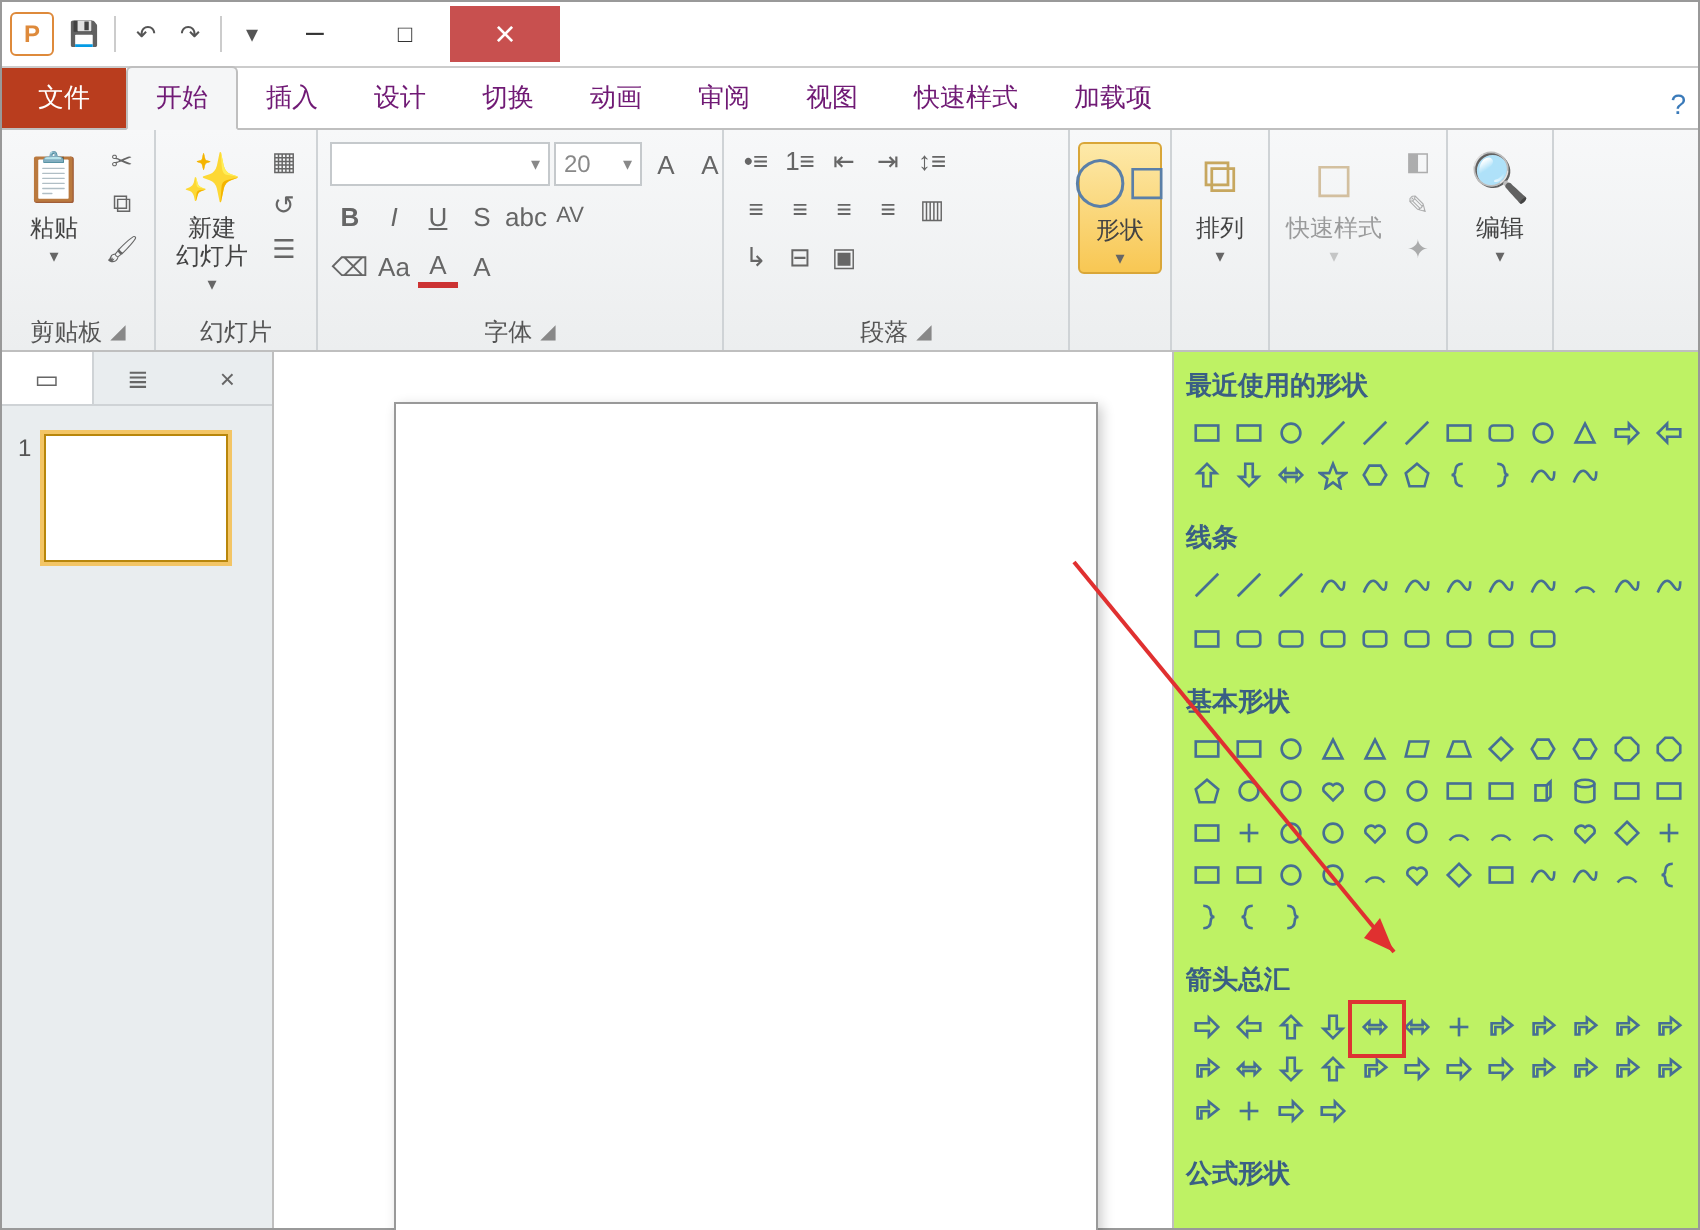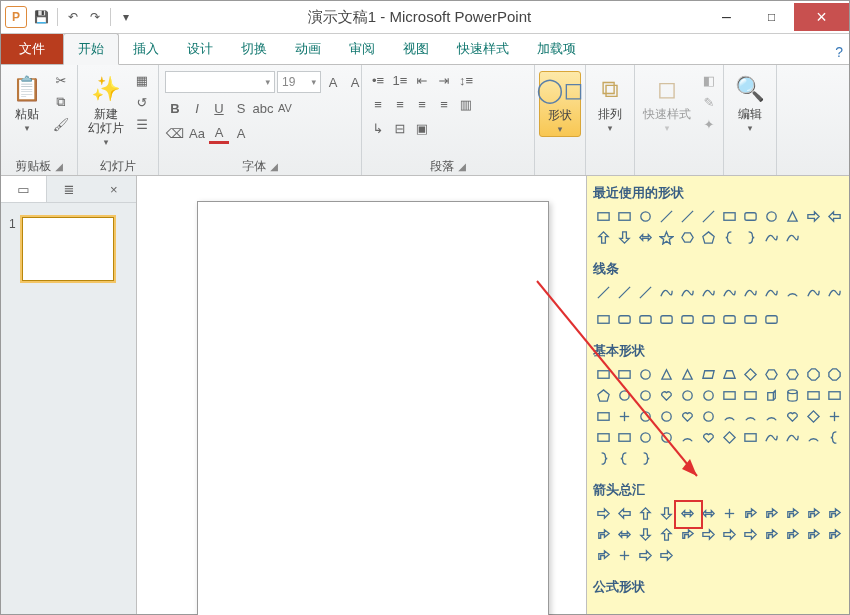--- a/index.html
+++ b/index.html
@@ -14,21 +14,21 @@
   .qat-sep { width:1px; height:18px; background:#ccc; margin:0 2px; }
   .tb-title { flex:1; text-align:center; font-size:15px; color:#444; }
   .tb-ctrl { display:flex; }
   .tb-ctrl div { width:45px; height:28px; display:flex; align-items:center; justify-content:center; cursor:pointer; font-family:sans-serif; }
   .tb-min { font-size:16px; color:#333; }
   .tb-max { font-size:12px; color:#333; }
   .tb-close { background:#c8504f; color:#fff; font-size:18px; width:55px!important; }
 
   
   .tabs { height:30px; background:#fff; display:flex; align-items:flex-end; border-bottom:1px solid #bfbfbf; font-size:13px; }
-  .tab { padding:6px 14px; color:#0f766e; cursor:pointer; }
+  .tab { padding:6px 14px; color:#701a75; cursor:pointer; }
   .tab-file { background:#b93d1e; color:#fff; padding:6px 18px; }
   .tab-active { background:#f5f6f7; border:1px solid #bfbfbf; border-bottom:1px solid #f5f6f7; margin-bottom:-1px; border-radius:3px 3px 0 0; }
   .tabs-right { margin-left:auto; padding:4px 6px; color:#3a7ab9; font-size:14px; }
   
   
   .ribbon { height:110px; background:linear-gradient(#f7f8f9,#eceeef); border-bottom:1px solid #bfbfbf; display:flex; font-size:12px; color:#444; }
   .group { display:flex; flex-direction:column; border-right:1px solid #cfd3d6; padding:2px 6px 0 6px; }
   .group-body { flex:1; display:flex; align-items:flex-start; gap:4px; padding-top:4px; }
   .group-label { height:18px; text-align:center; font-size:12px; color:#555; display:flex; align-items:center; justify-content:center; gap:4px; }
   .group-label .dl { font-size:10px; color:#888; }
@@ -52,21 +52,21 @@
   .thumb-num { font-size:12px; color:#555; }
   .thumb { width:90px; height:62px; background:#fff; border:1px solid #b8860b; box-shadow:0 0 0 2px #f3c565; cursor:pointer; }
   
   .canvas-area { flex:1; background:#fff; position:relative; }
   .slide { position:absolute; left:60px; top:25px; width:350px; height:420px; background:#fff; border:1px solid #999; box-shadow:2px 2px 6px rgba(0,0,0,.2); }
   .arrow-hint { position:absolute; left:395px; top:100px; width:180px; height:215px; pointer-events:none; }
   .arrow-hint line { stroke:#e03030; stroke-width:2; }
   .arrow-hint polygon { fill:#e03030; }
   
   
-  .shapes-panel { width:262px; background:#fef9c3; border-left:1px solid #bfbfbf; overflow:hidden; font-size:13px; color:#3e5f7f; }
+  .shapes-panel { width:262px; background:#bef264; border-left:1px solid #bfbfbf; overflow:hidden; font-size:13px; color:#3e5f7f; }
   .sp-section { padding:2px 2px 4px 6px; border-bottom:0; }
   .sp-title { font-weight:bold; color:#3a5f84; font-size:13px; padding:6px 0 4px 0; }
   .sp-grid { display:flex; flex-wrap:wrap; gap:0px; }
   .shape-ico { width:21px; height:21px; display:flex; align-items:center; justify-content:center; color:#466f93; font-size:15px; cursor:pointer; }
   .shape-ico svg { width:15px; height:15px; stroke:#466f93; stroke-width:1.4; fill:none; }
   .hl-box { position:relative; }
   .hl-box::after { content:""; position:absolute; left:-3px; top:-3px; width:25px; height:25px; border:2px solid #d33; pointer-events:none; }
 </style>
 </head>
 <body>
@@ -78,21 +78,20 @@
       <div class="app-icon">P</div>
       <div class="qat">
         <div class="qat-btn">💾</div>
         <div class="qat-sep"></div>
         <div class="qat-btn">↶</div>
         <div class="qat-btn">↷</div>
         <div class="qat-sep"></div>
         <div class="qat-btn">▾</div>
       </div>
     </div>
-    <div class="tb-title">演示文稿1 - Microsoft PowerPoint</div>
     <div class="tb-ctrl">
       <div class="tb-min">–</div>
       <div class="tb-max">□</div>
       <div class="tb-close">×</div>
     </div>
   </div>
 
   <div class="tabs">
     <div class="tab tab-file">文件</div>
     <div class="tab tab-active">开始</div>
@@ -147,21 +146,21 @@
         </div>
     </div>
 
     <div class="group" style="width:190px">
       <div class="group-body" style="flex-direction:column;gap:6px">
         <div class="font-row">
           <div class="font-box" style="width:100px"> 
               <span style="margin-left:auto;font-size:9px">▾</span>
             </div>
           <div class="font-box" style="width:34px">
-              <span>19</span>
+              <span>20</span>
               <span style="margin-left:auto;font-size:9px">▾</span>
             </div>
           <div class="mini">A</div>
           <div class="mini">A</div>
         </div>
         <div class="font-row">
           <div class="mini">
               <b>B</b>
             </div>
           <div class="mini">

